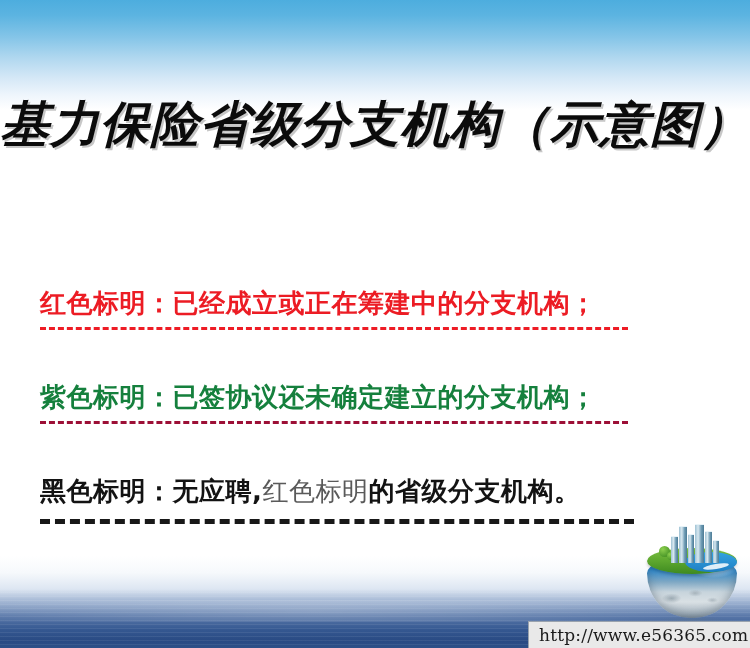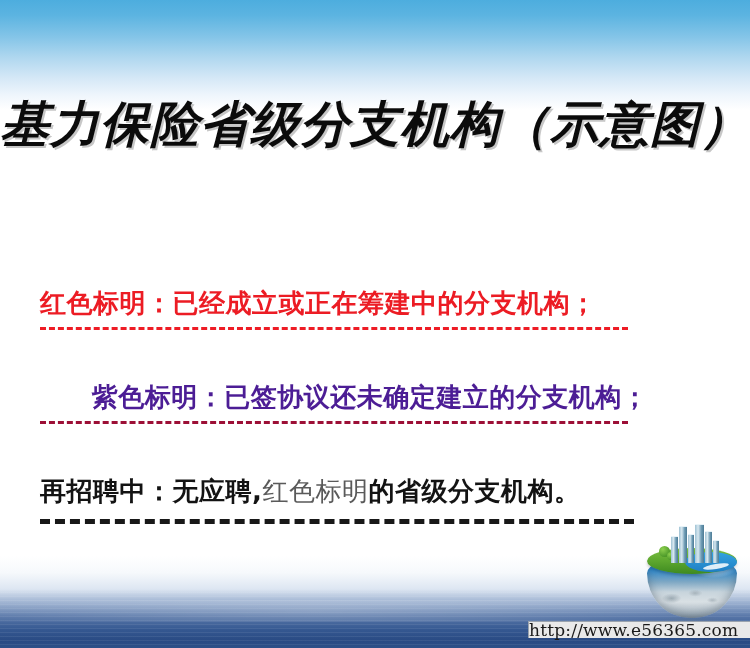--- a/index.html
+++ b/index.html
@@ -111,21 +111,21 @@
   }
   .legend-text {
     font-family: "DejaVu Sans", "Liberation Sans", sans-serif;
     font-size: 26px;
     font-weight: bold;
     line-height: 38px;
     white-space: nowrap;
     letter-spacing: 0.5px;
   }
   .legend-text.red   { color: #EC1C24; }
-  .legend-text.purple{ color: #4c1d95; text-align: center; }
+  .legend-text.purple{ color: #15803d; }
   .legend-text.black { color: #131313; }
   .thin-seg { font-weight: normal; color: #5a5a5a; }
 
   .rule {
     height: 0;
     margin-top: 5px;
     margin-bottom: 16px;
   }
   .rule.red {
     width: 588px;
@@ -237,27 +237,28 @@
     border-radius: 50%;
     background: radial-gradient(ellipse at center, rgba(100,120,140,0.35) 0%, rgba(100,120,140,0) 72%);
   }
 
   
   .watermark {
     position: absolute;
     left: 528px;
     top: 621px;
     width: 222px;
-    height: 17px;
+    height: 27px;
     background: #E9E9E9;
     border-top: 1px solid #9AA3AE;
     border-left: 1px solid #9AA3AE;
     box-sizing: border-box;
     display: flex;
     align-items: center;
+    padding-left: 10px;
   }
   .watermark-text {
     font-family: "DejaVu Serif", "Liberation Serif", serif;
     font-size: 17px;
     color: #1a1a1a;
     letter-spacing: 0.2px;
     white-space: nowrap;
   }
 </style>
 </head>
@@ -279,21 +280,21 @@
       <div class="legend-text red">红色标明：已经成立或正在筹建中的分支机构；</div>
       <div class="rule red"></div>
     </div>
 
     <div class="legend-row">
       <div class="legend-text purple">紫色标明：已签协议还未确定建立的分支机构；</div>
       <div class="rule purple"></div>
     </div>
 
     <div class="legend-row">
-      <div class="legend-text black"><span>再招聘中：无应聘,</span><span class="thin-seg">红色标明</span><span>的省级分支机构。</span></div>
+      <div class="legend-text black"><span>黑色标明：无应聘,</span><span class="thin-seg">红色标明</span><span>的省级分支机构。</span></div>
       <div class="rule black"></div>
     </div>
 
   </div>
 
   <div class="globe-wrap">
     <div class="globe-shadow"></div>
     <div class="globe-body">
       <div class="globe-land"></div>
     </div>

